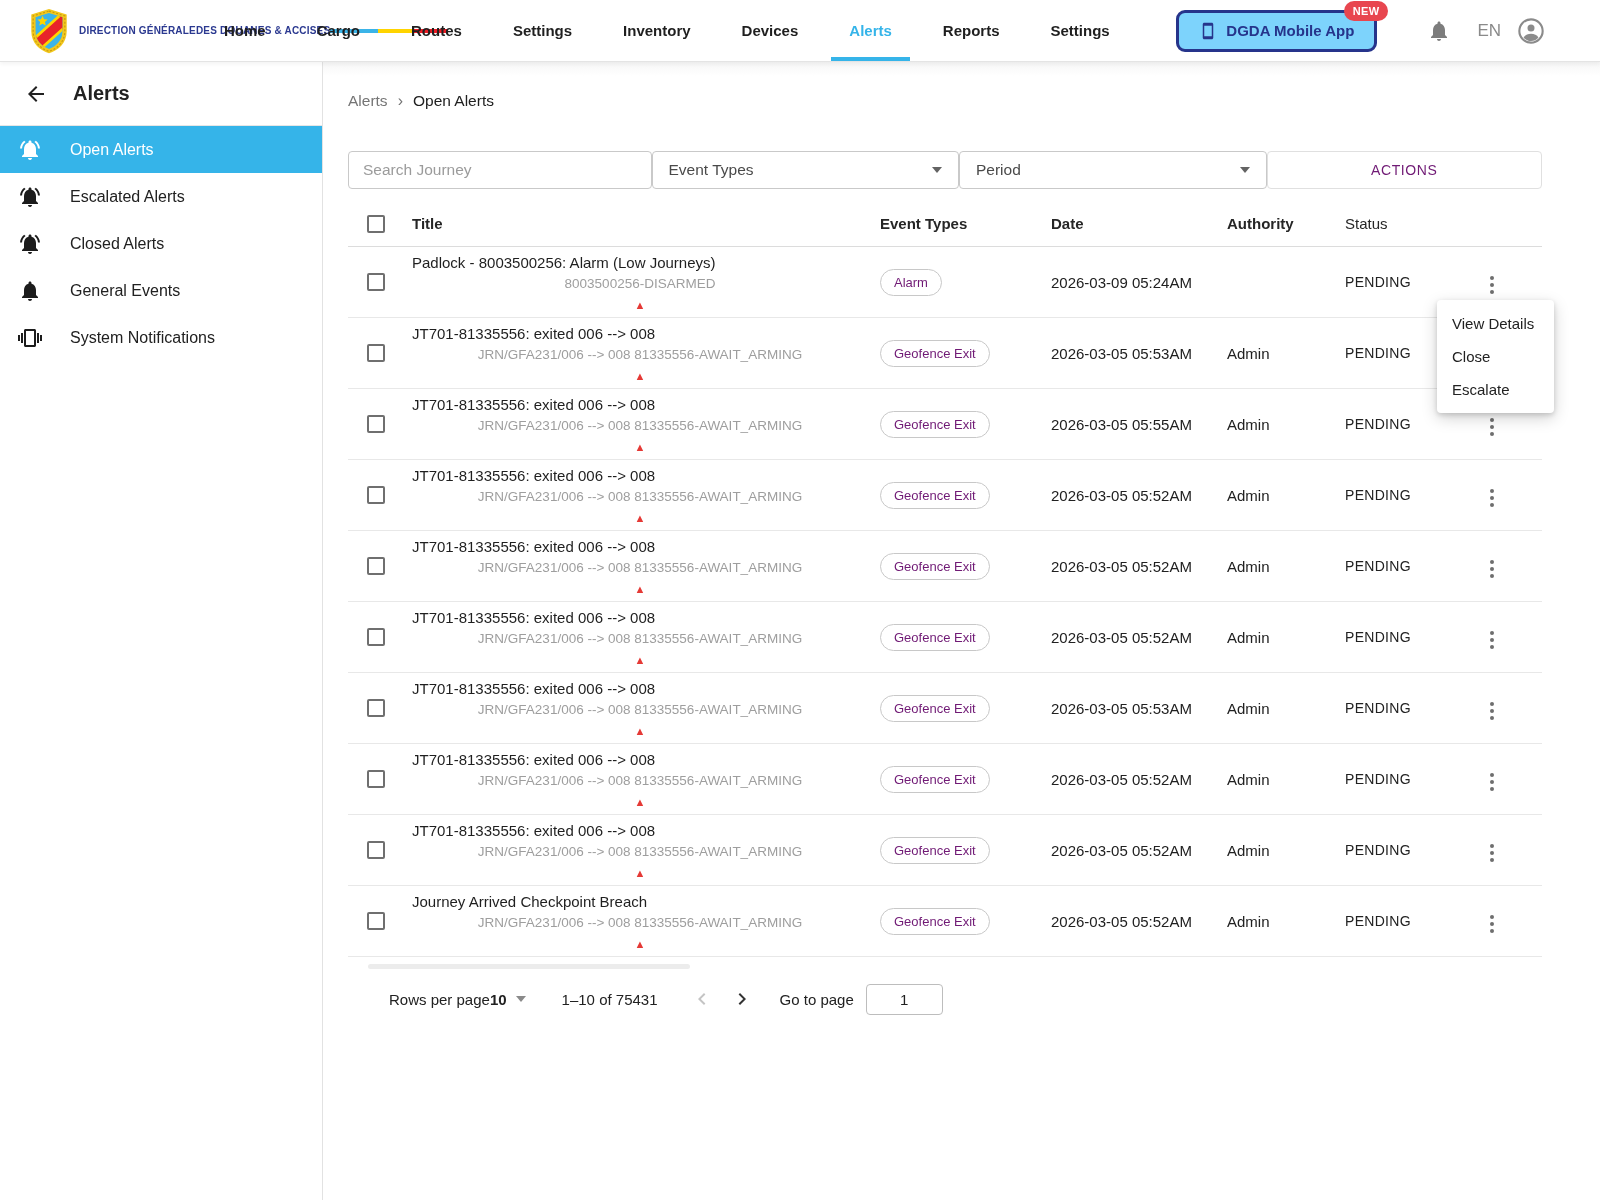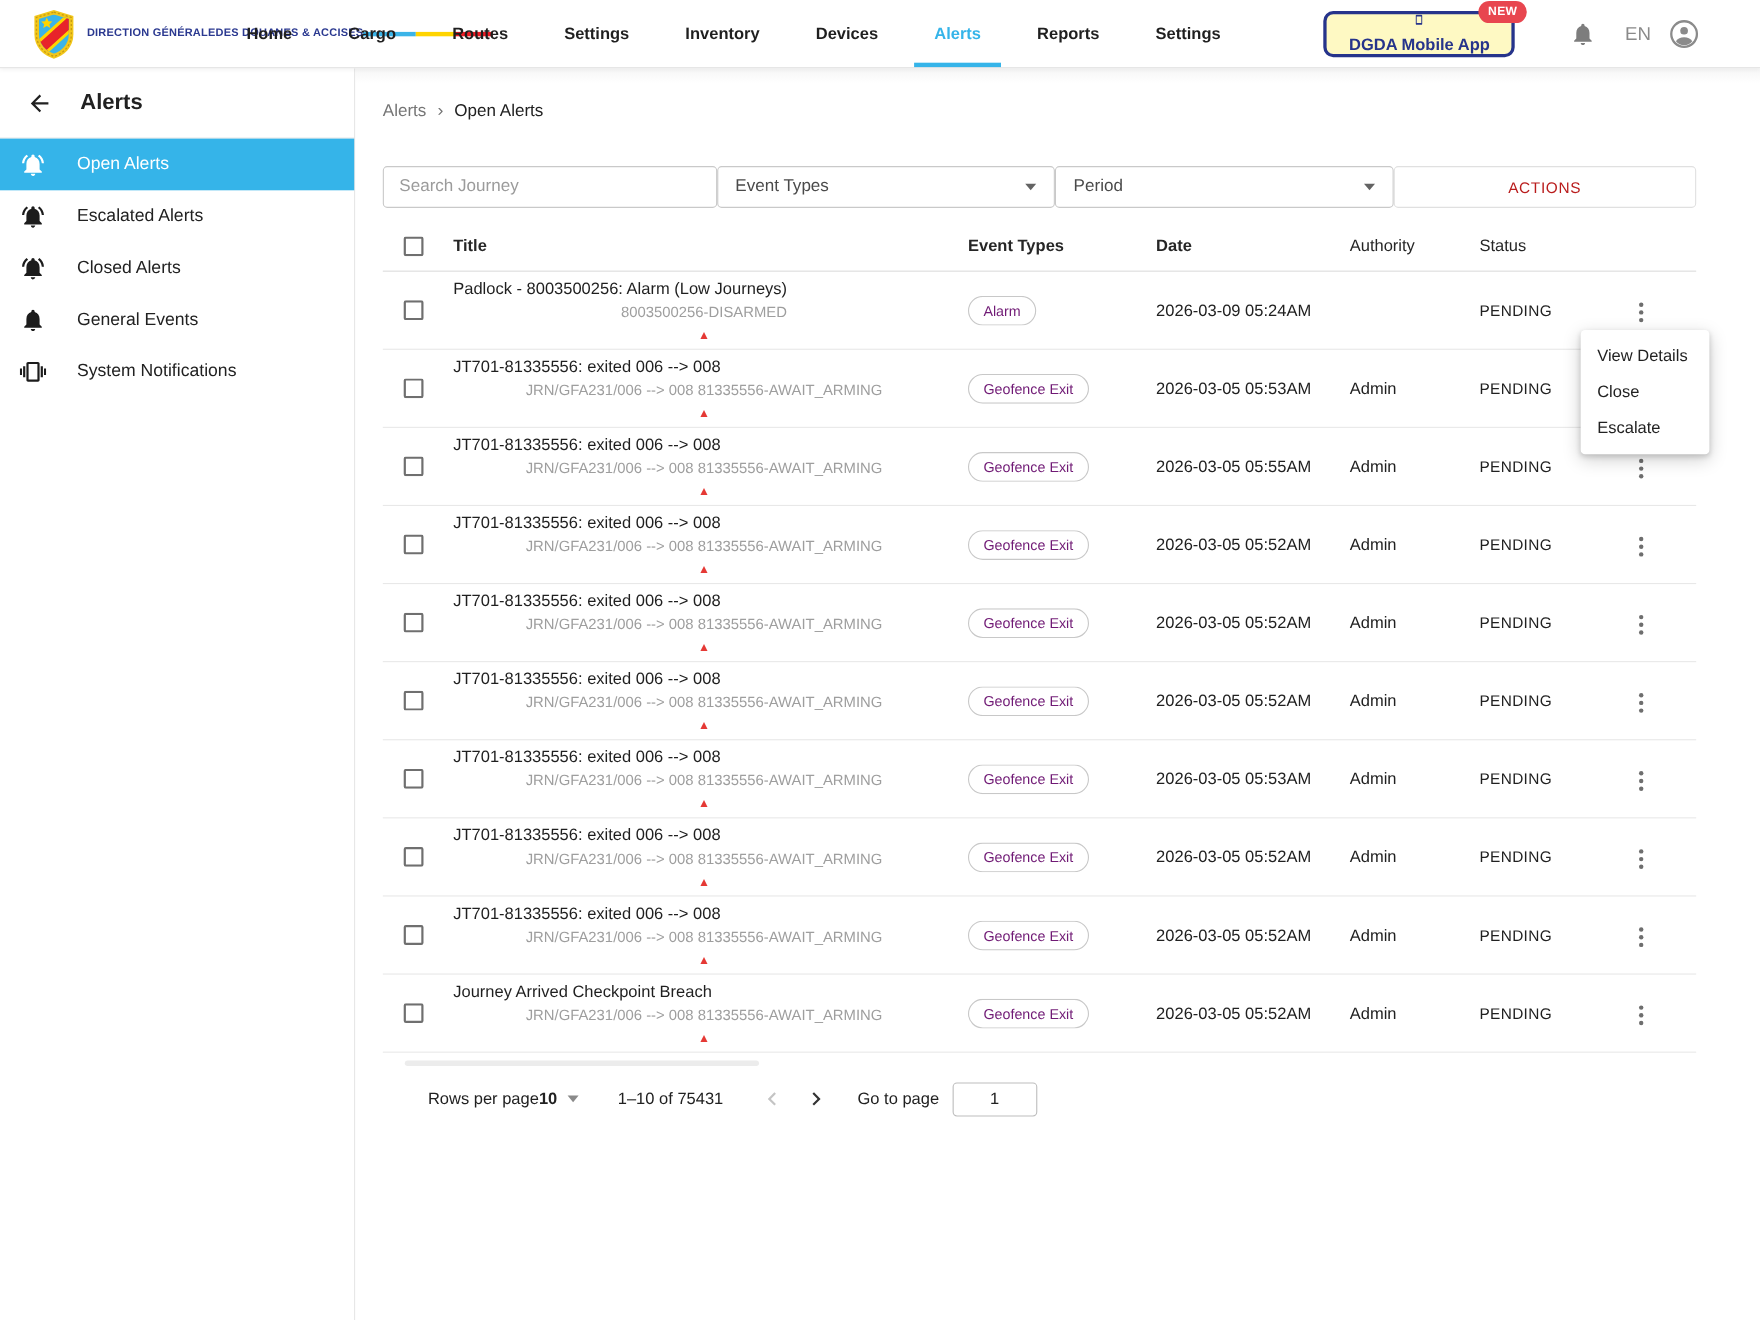--- a/index.html
+++ b/index.html
@@ -18,22 +18,22 @@
   .tricolor span:nth-child(2){ flex:3; background:#ffd400; }
   .tricolor span:nth-child(3){ flex:3; background:#ed1c24; }
 
   .nav { display:flex; align-items:stretch; gap:15px; }
   .nav-item { display:flex; align-items:center; padding:0 18px; font-size:15px; font-weight:700;
     color:#1f1f1f; border-bottom:4px solid transparent; padding-top:4px; cursor:pointer; white-space:nowrap; }
   .nav-item.active { color:#35b4e9; border-bottom-color:#35b4e9; }
 
   .header-right { margin-left:auto; display:flex; align-items:center; padding-right:55px; }
   .mobile-btn { position:relative; display:flex; align-items:center; gap:9px; height:42px; padding:0 20px;
-    border:3px solid #26348b; border-radius:9px; background:#fef9c3; color:#26348b;
-    font-size:15px; font-weight:700; font-family:inherit; cursor:pointer; white-space:nowrap;flex-direction:column; }
+    border:3px solid #26348b; border-radius:9px; background:#7dd3fc; color:#26348b;
+    font-size:15px; font-weight:700; font-family:inherit; cursor:pointer; white-space:nowrap; }
   .new-badge { position:absolute; top:-12px; right:-14px; background:#e8464f; color:#fff;
     font-size:11px; font-weight:700; padding:4px 9px; border-radius:11px; letter-spacing:.3px; }
   .hbell { margin-left:50px; width:24px; height:24px; cursor:pointer; }
   .lang { margin-left:26px; font-size:17px; color:#8a8a8a; cursor:pointer; }
   .avatar { margin-left:16px; width:28px; height:28px; cursor:pointer; }
 
   
   .layout { display:flex; height:1138px; }
   .sidebar { width:323px; flex:none; border-right:1px solid #e2e2e2; background:#fff; }
   .side-head { height:64px; display:flex; align-items:center; padding-left:24px; gap:25px;
@@ -59,21 +59,21 @@
 
   .filters { margin-top:41px; display:flex; gap:0; }
   .filters > * { flex:1; height:38px; }
   .search-input { border:1px solid #c9c9c9; border-radius:4px; padding:0 14px; font-size:15.5px;
     font-family:inherit; color:#212121; outline:none; }
   .search-input::placeholder { color:#9b9b9b; }
   .select { border:1px solid #c9c9c9; border-radius:4px; display:flex; align-items:center;
     justify-content:space-between; padding:0 16px; font-size:15.5px; color:#4a4a4a; cursor:pointer; background:#fff; }
   .caret { width:0; height:0; border-left:5px solid transparent; border-right:5px solid transparent;
     border-top:6px solid #636363; }
-  .actions-btn { border:1px solid #e0e0e0; border-radius:4px; background:#fff; color:#b91c1c;
+  .actions-btn { border:1px solid #e0e0e0; border-radius:4px; background:#fff; color:#701a75;
     font-size:14px; font-weight:500; letter-spacing:.6px; font-family:inherit; cursor:default; }
 
   
   .table { margin-top:12px; }
   .thead-row, .trow { display:grid; grid-template-columns:52px 468px 172px 176px 118px 126px 1fr; align-items:center; }
   .thead-row { height:46px; border-bottom:1px solid #dcdcdc; font-size:15px; font-weight:700; color:#262626; }
   .trow { height:71px; border-bottom:1px solid #e8e8e8; }
   .cell { overflow:hidden; white-space:nowrap; }
   .c-check { padding-left:19px; }
   .c-title { padding-left:12px; }
@@ -281,21 +281,21 @@
     </div>
 
     <div class="table">
       <div class="thead-row">
         <div class="cell c-check">
             <span class="checkbox"></span>
           </div>
         <div class="cell c-title">Title</div>
         <div class="cell c-type">Event Types</div>
         <div class="cell c-date" style="font-size:15px;font-weight:700">Date</div>
-        <div class="cell c-auth" style="font-size:15px;font-weight:400">Authority</div>
+        <div class="cell c-auth" style="font-size:15px;font-weight:700">Authority</div>
         <div class="cell c-status" style="font-size:15px;font-weight:400;letter-spacing:0">Status</div>
         <div class="cell c-menu"></div>
       </div>
 
       <div class="tbody">
 
           <div class="trow">
             <div class="cell c-check">
               <span class="checkbox"></span>
             </div>

